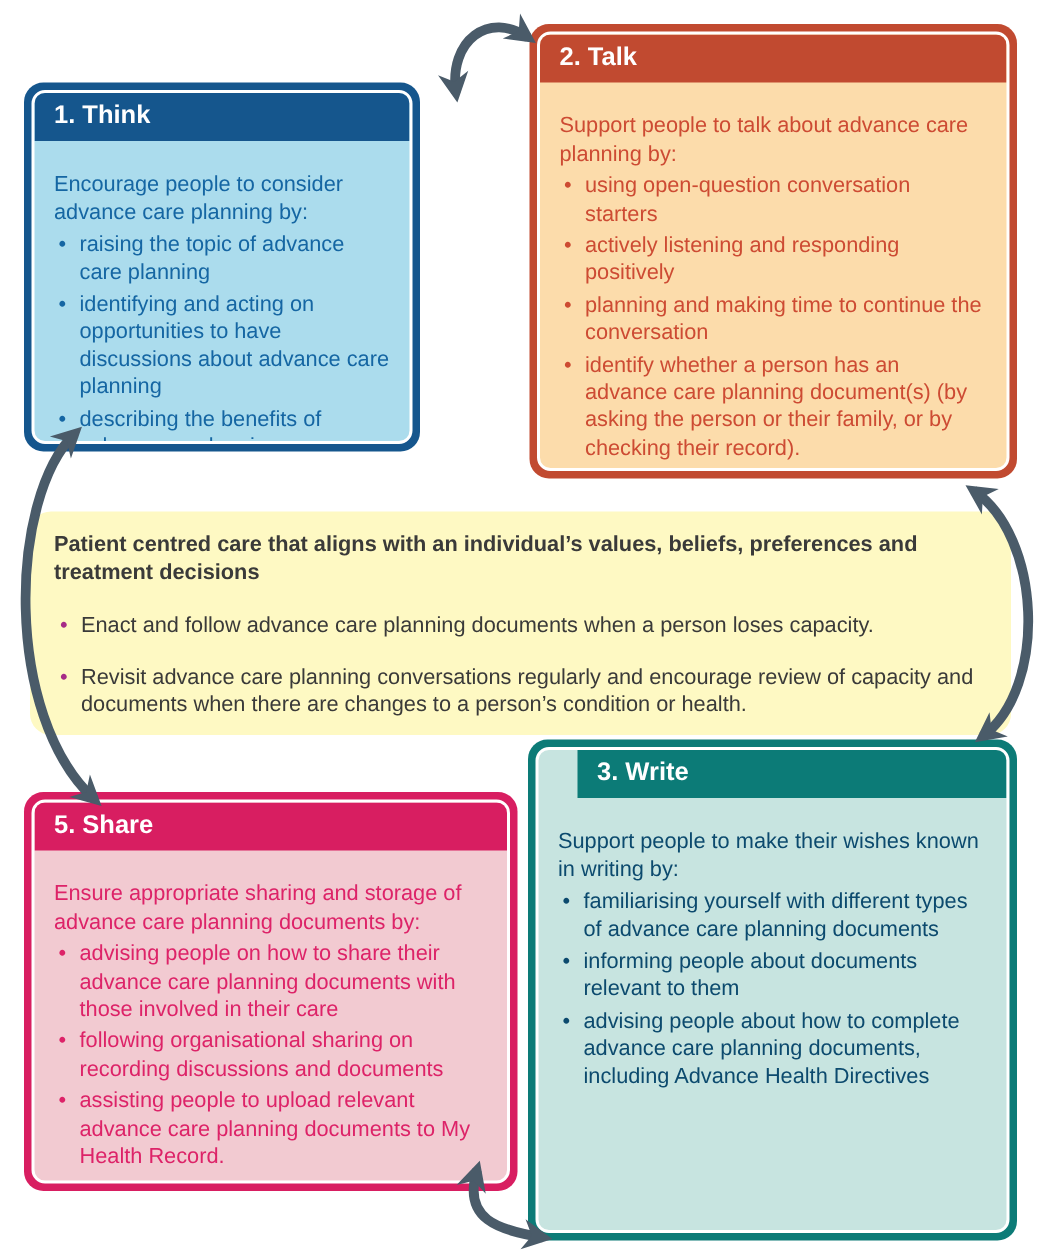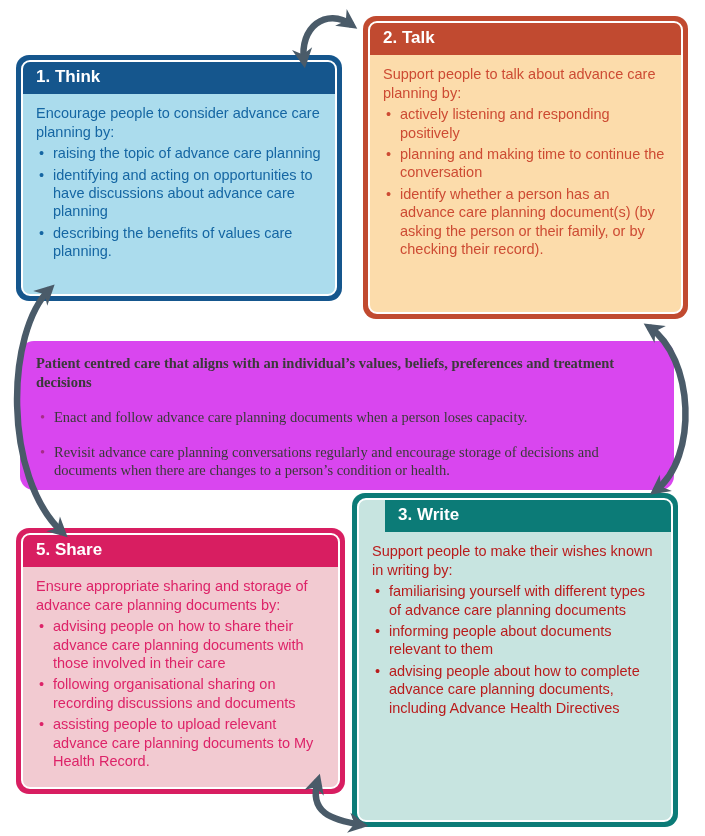--- a/index.html
+++ b/index.html
@@ -10,49 +10,49 @@
   
   .box{position:absolute;border-radius:13px;padding:5px;box-sizing:border-box;z-index:1;}
   .box-inner{
     height:100%;box-sizing:border-box;border:2px solid #fff;border-radius:9px;
     overflow:hidden;display:flex;flex-direction:column;
   }
   .box-header{
     margin:0;padding:5px 13px 7px;color:#fff;font-size:17px;font-weight:bold;line-height:1.2;
   }
   .box-body{padding:8px 13px 6px;font-size:14.5px;line-height:1.27;}
-  .intro{margin:2px 0 3px;}
+  .intro{margin:12px 0 3px;}
   ul.bullets{margin:0;padding:0;list-style:none;}
   ul.bullets li{position:relative;padding-left:17px;margin-top:3px;}
   ul.bullets li::before{content:"\2022";position:absolute;left:3px;top:0;}
   
-  .think{left:16px;top:55px;width:326px;height:246px;background:#15568d;}
+  .think{left:16px;top:55px;width:264px;height:246px;background:#15568d;}
   .think .box-inner{background:#abdced;}
   .think .box-header{background:#15568d;}
   .think .box-body{color:#1566a3;}
   
-  .talk{left:363px;top:16px;width:325px;height:303px;background:#c14a30;}
+  .talk{left:353px;top:16px;width:325px;height:303px;background:#c14a30;}
   .talk .box-inner{background:#fcdcab;}
   .talk .box-header{background:#c14a30;}
   .talk .box-body{color:#cd4b33;}
   
   .write{left:352px;top:493px;width:326px;height:334px;background:#0c7b77;}
   .write .box-inner{background:#c7e4e0;}
   .write .box-header{background:#0c7b77;margin-left:26px;}
-  .write .box-body{color:#b91c1c;}
+  .write .box-body{color:#0c4a6e;}
   
   .share{left:16px;top:528px;width:329px;height:266px;background:#d81e61;}
   .share .box-inner{background:#f2cad1;}
   .share .box-header{background:#d81e61;}
   .share .box-body{color:#dd2368;}
   
   .center-box{
     position:absolute;left:20px;top:341px;width:654px;height:149px;box-sizing:border-box;
-    background:#d946ef;border-radius:14px;padding:13px 16px;z-index:1;
-    color:#3a3a39;font-size:14.5px;line-height:1.3;font-family:Liberation Serif, serif;
+    background:#fef9c3;border-radius:14px;padding:13px 16px;z-index:1;
+    color:#3a3a39;font-size:14.5px;line-height:1.3;
   }
   .center-title{margin:0 0 8px;font-size:14.5px;font-weight:bold;line-height:1.3;}
   ul.center-bullets{margin:0;padding:0;list-style:none;}
   ul.center-bullets li{position:relative;padding-left:18px;margin-top:16px;}
   ul.center-bullets li::before{content:"\2022";position:absolute;left:4px;top:0;color:#a62c87;}
   
   .arrows{position:absolute;left:0;top:0;z-index:5;pointer-events:none;}
 </style>
 </head>
 <body>
@@ -72,33 +72,34 @@
       </div>
     </div>
   </section>
 
   <section class="box talk">
     <div class="box-inner">
       <h2 class="box-header">2. Talk</h2>
       <div class="box-body">
         <p class="intro">Support people to talk about advance care planning by:</p>
         <ul class="bullets">
+          <li>using open-question conversation starters</li>
           <li>actively listening and responding positively</li>
           <li>planning and making time to continue the conversation</li>
           <li>identify whether a person has an advance care planning document(s) (by asking the person or their family, or by checking their record).</li>
         </ul>
       </div>
     </div>
   </section>
 
   <section class="center-box">
     <h3 class="center-title">Patient centred care that aligns with an individual’s values, beliefs, preferences and treatment decisions</h3>
     <ul class="center-bullets">
       <li>Enact and follow advance care planning documents when a person loses capacity.</li>
-      <li>Revisit advance care planning conversations regularly and encourage storage of decisions and documents when there are changes to a person’s condition or health.</li>
+      <li>Revisit advance care planning conversations regularly and encourage review of capacity and documents when there are changes to a person’s condition or health.</li>
     </ul>
   </section>
 
   <section class="box write">
     <div class="box-inner">
       <h2 class="box-header">3. Write</h2>
       <div class="box-body">
         <p class="intro">Support people to make their wishes known in writing by:</p>
         <ul class="bullets">
           <li>familiarising yourself with different types of advance care planning documents</li>

